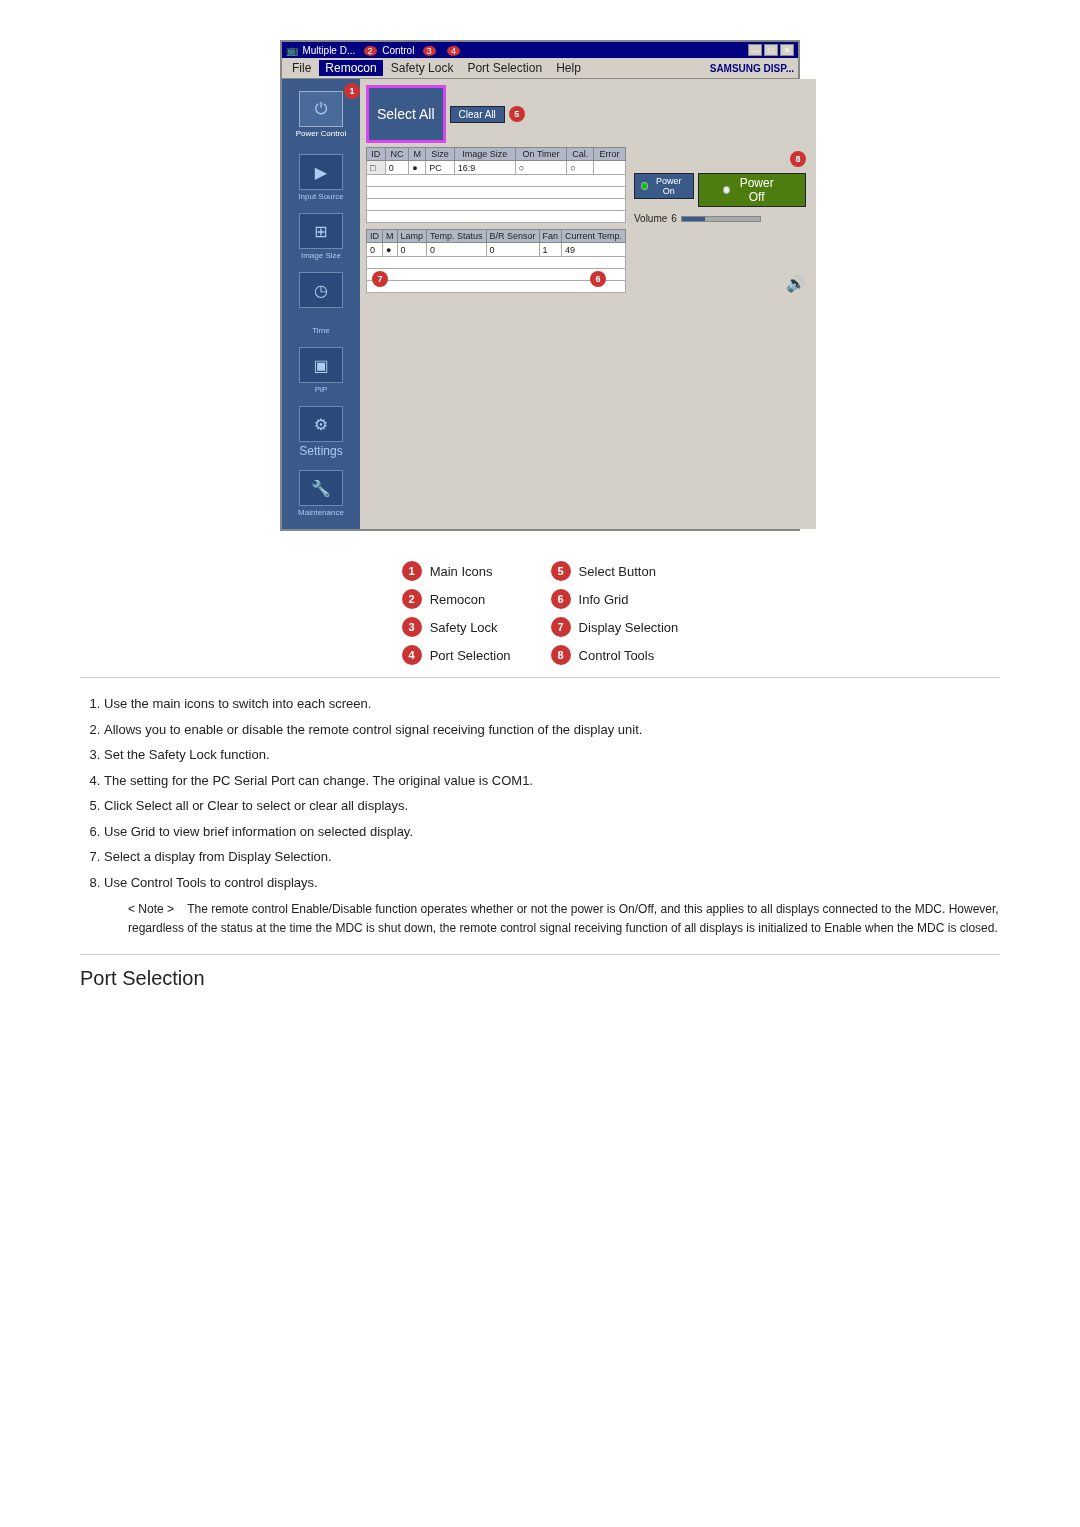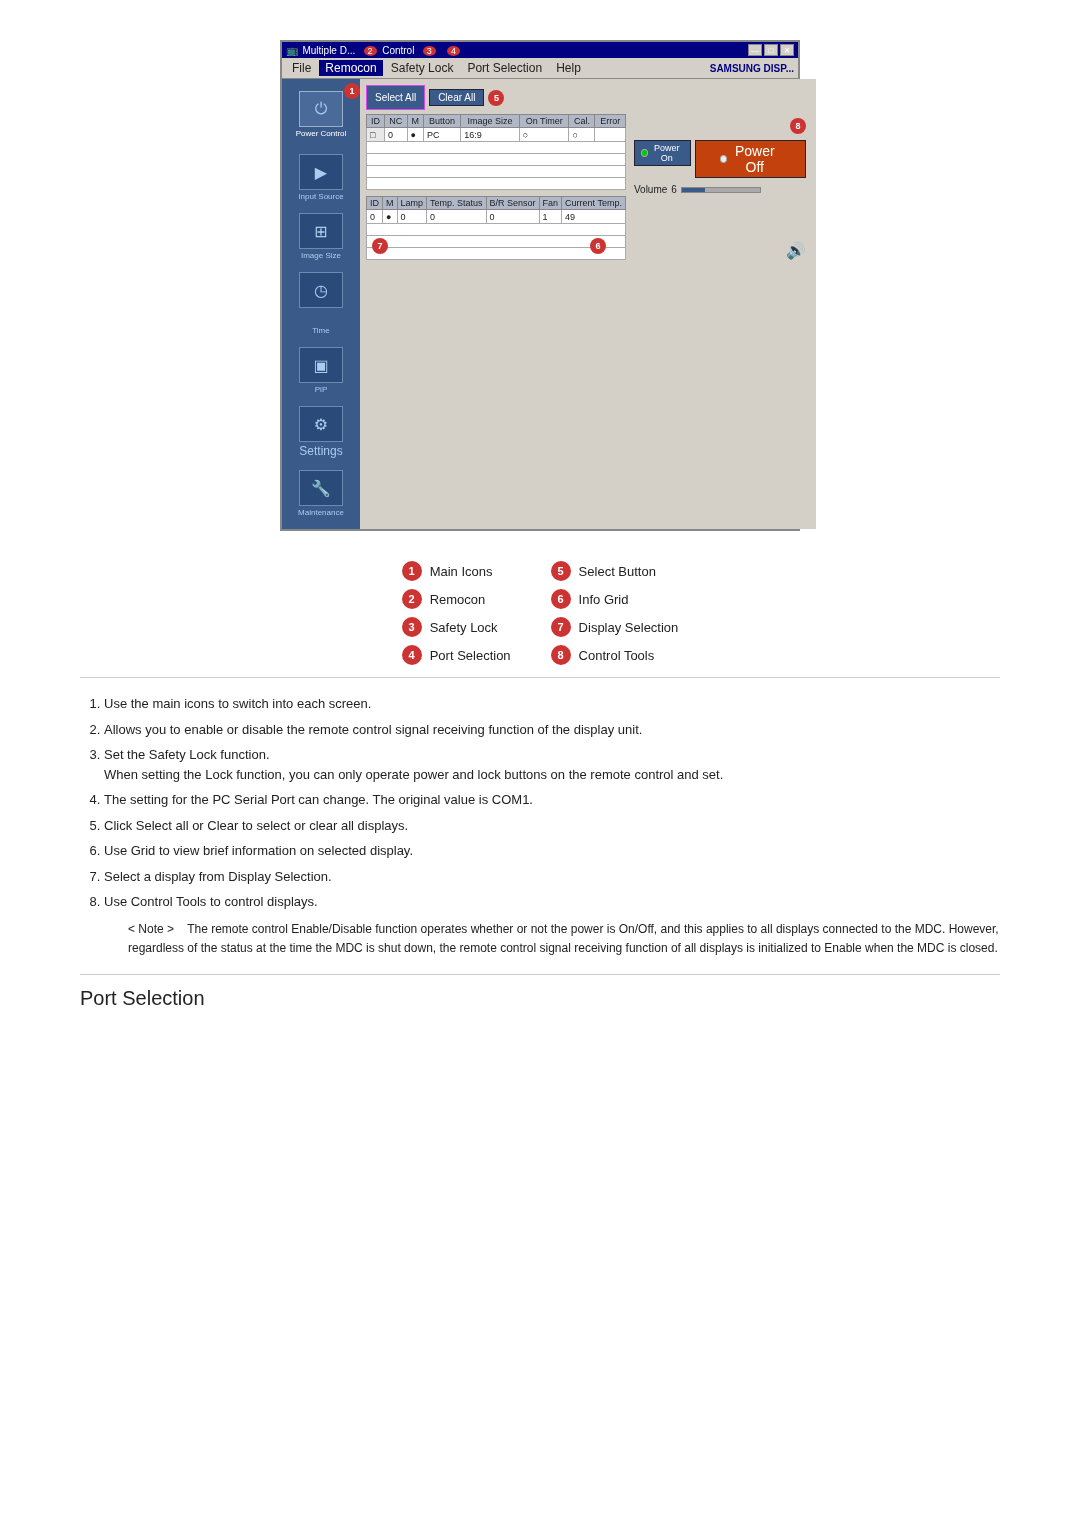--- a/index.html
+++ b/index.html
@@ -132,23 +132,23 @@
     
     .toolbar {
       display: flex;
       align-items: center;
       gap: 4px;
       margin-bottom: 4px;
     }
     .btn-select-all {
       background: #3a5a8a;
       color: white;
-      border: 1px solid #d946ef;
-      padding: 6px 8px;
-      font-size: 10px;
+      border: 3px solid #d946ef;
+      padding: 18px 8px;
+      font-size: 14px;
       cursor: pointer;
     }
     .btn-clear-all {
       background: #3a5a8a;
       color: white;
       border: 1px solid #223;
       padding: 2px 8px;
       font-size: 10px;
       cursor: pointer;
     }
@@ -196,25 +196,25 @@
       color: white;
       border: 1px solid #223;
       padding: 2px 6px;
       font-size: 9px;
       cursor: pointer;
       display: flex;
       align-items: center;
       gap: 2px;
     }
     .btn-power-off {
-      background: #c2410c;
+      background: #4d7c0f;
       color: white;
       border: 1px solid #223;
       padding: 2px 24px;
-      font-size: 14px;
+      font-size: 12px;
       cursor: pointer;
       display: flex;
       align-items: center;
       gap: 2px;
     }
     .radio-dot {
       width: 8px;
       height: 8px;
       border-radius: 50%;
       border: 1px solid #aaa;
@@ -400,21 +400,21 @@
 
       <div class="content-split">
         <div class="tables-area">
 
           <table class="grid-table">
             <thead>
               <tr>
                 <th>ID</th>
                 <th>NC</th>
                 <th>M</th>
-                <th>Button</th>
+                <th>Size</th>
                 <th>Image Size</th>
                 <th>On Timer</th>
                 <th>Cal.</th>
                 <th>Error</th>
               </tr>
             </thead>
             <tbody>
               <tr>
                 <td class="check">□</td>
                 <td>0</td>
@@ -550,21 +550,20 @@
 </div>
 
 <hr class="divider">
 
 <div class="desc-section">
   <ol>
     <li>Use the main icons to switch into each screen.</li>
     <li>Allows you to enable or disable the remote control signal receiving function of the display unit.</li>
     <li>
       <span>Set the Safety Lock function.</span><br>
-      <span>When setting the Lock function, you can only operate power and lock buttons on the remote control and set.</span>
     </li>
     <li>The setting for the PC Serial Port can change. The original value is COM1.</li>
     <li>Click Select all or Clear to select or clear all displays.</li>
     <li>Use Grid to view brief information on selected display.</li>
     <li>Select a display from Display Selection.</li>
     <li>Use Control Tools to control displays.</li>
   </ol>
   <div class="note-block" style="margin-top:8px;">
     <span class="note-label">&lt; Note &gt;</span>
     &nbsp;&nbsp;

